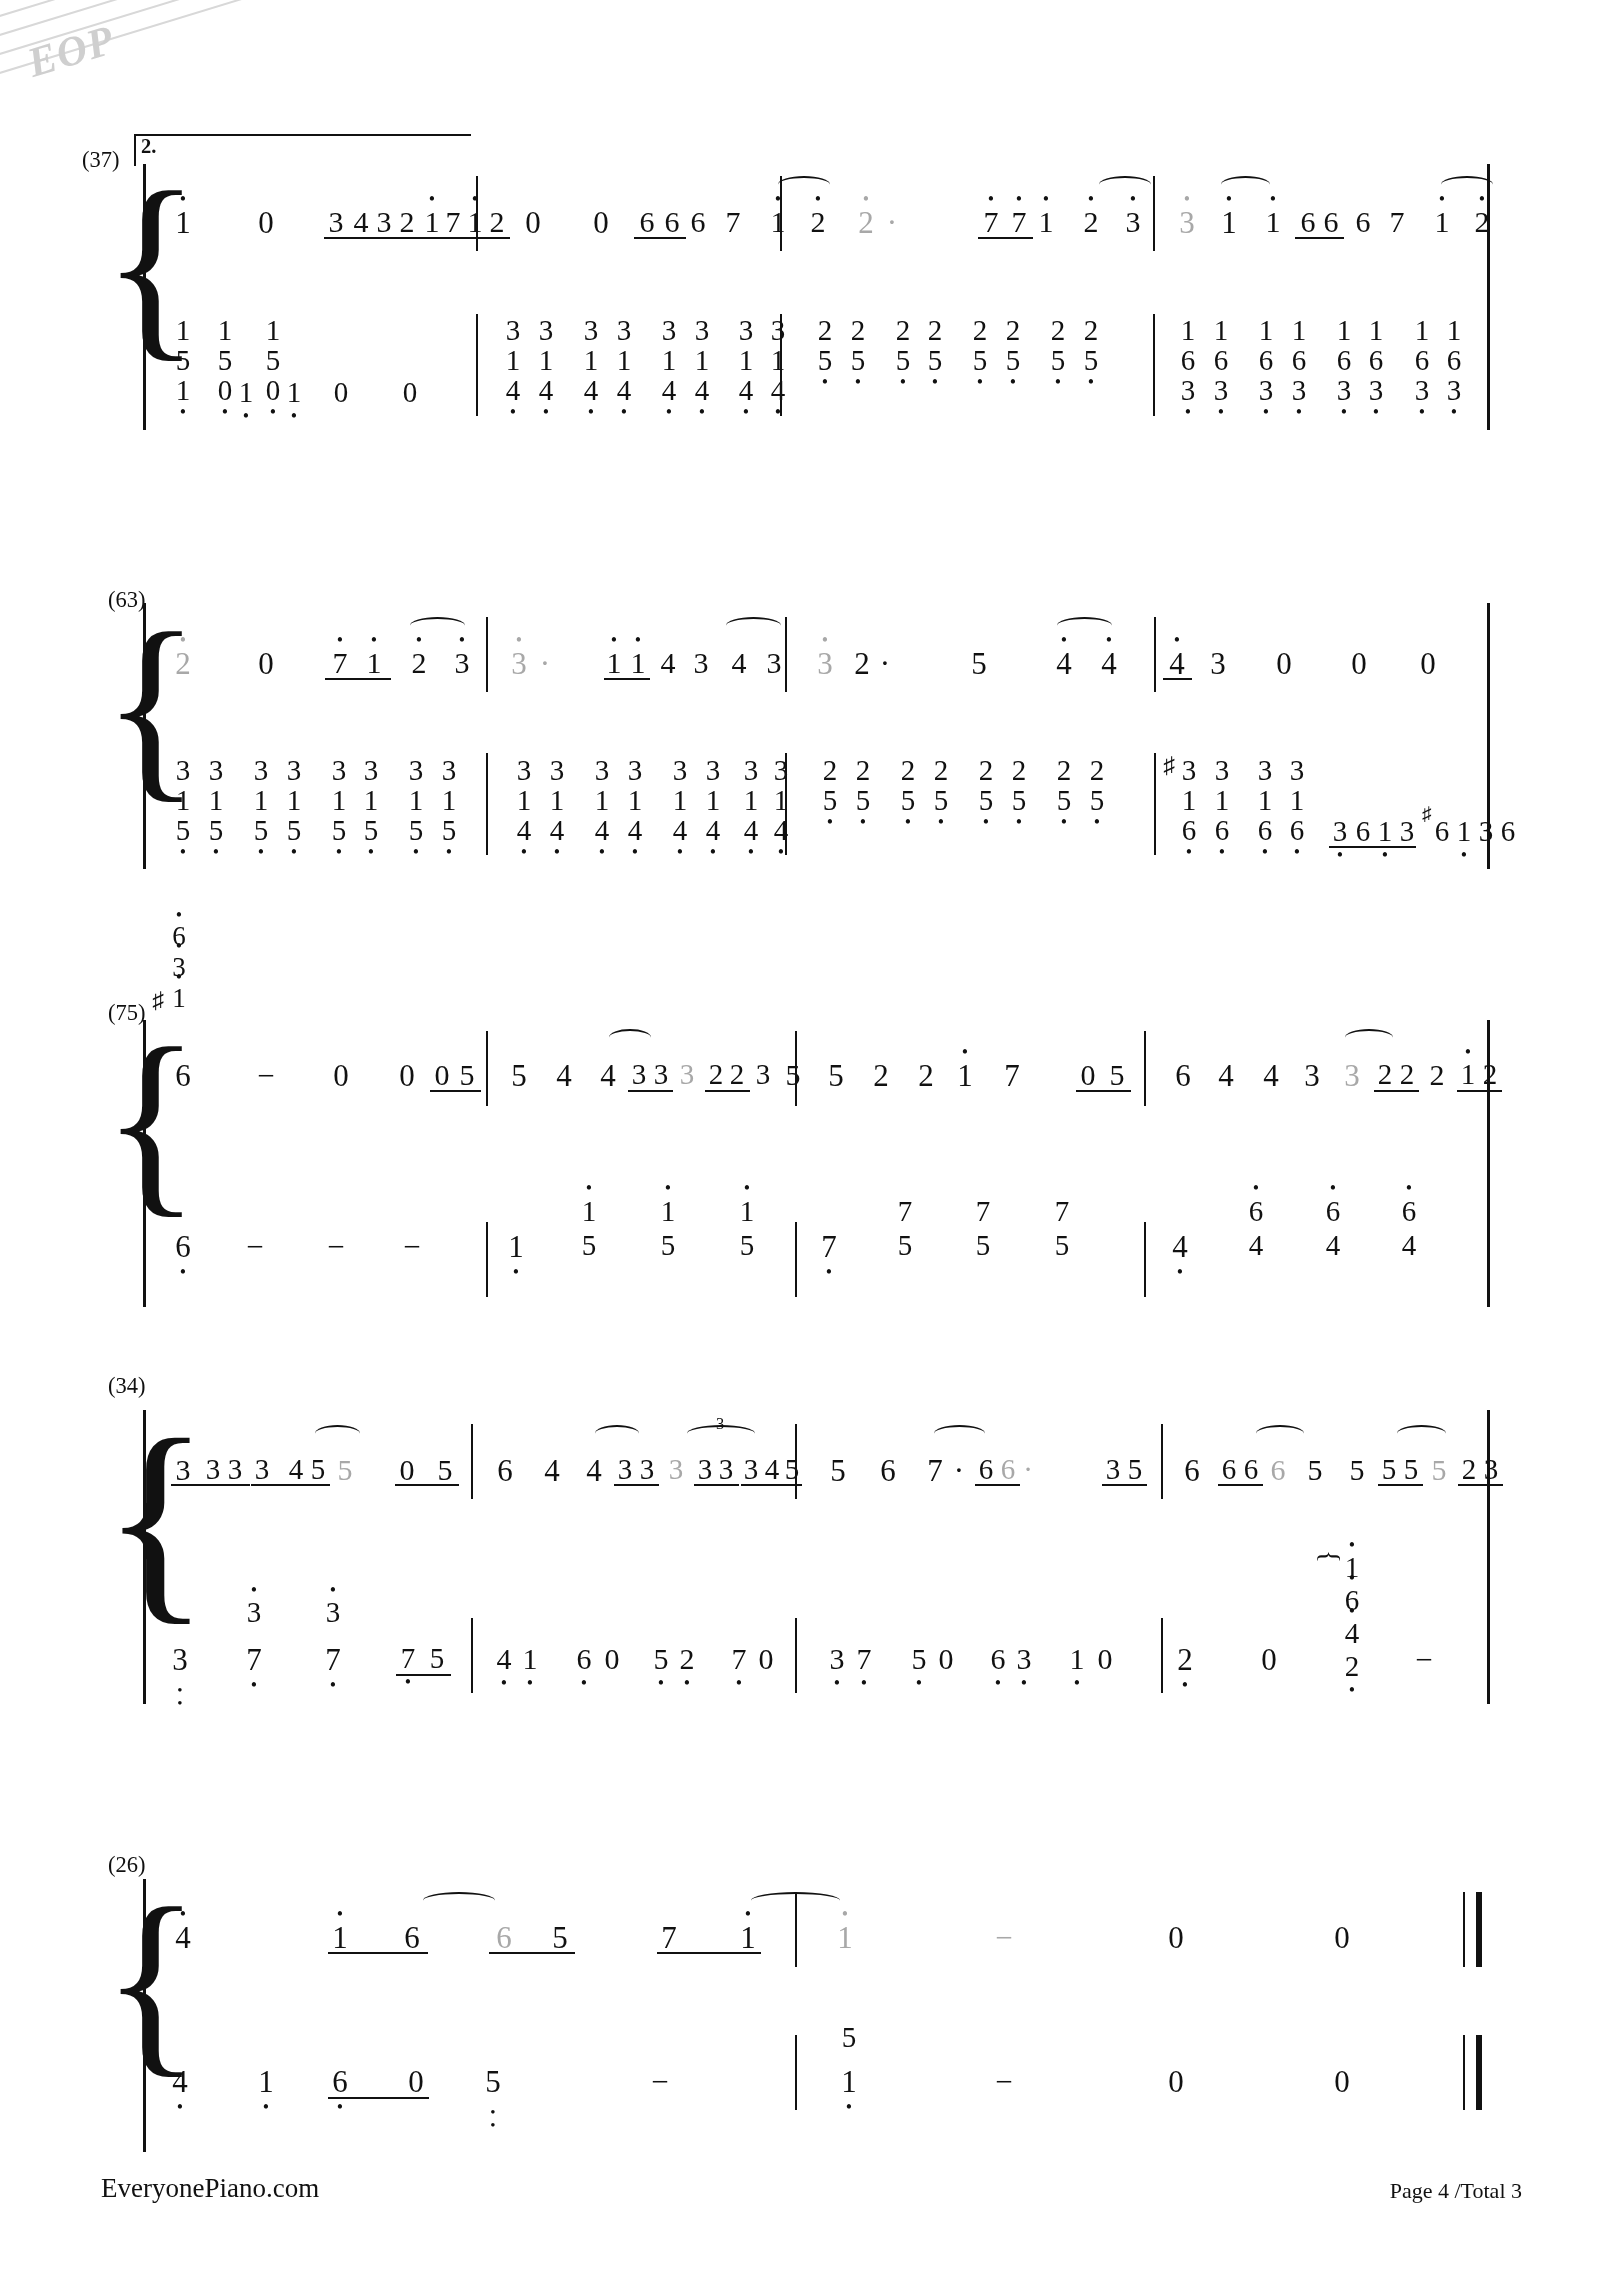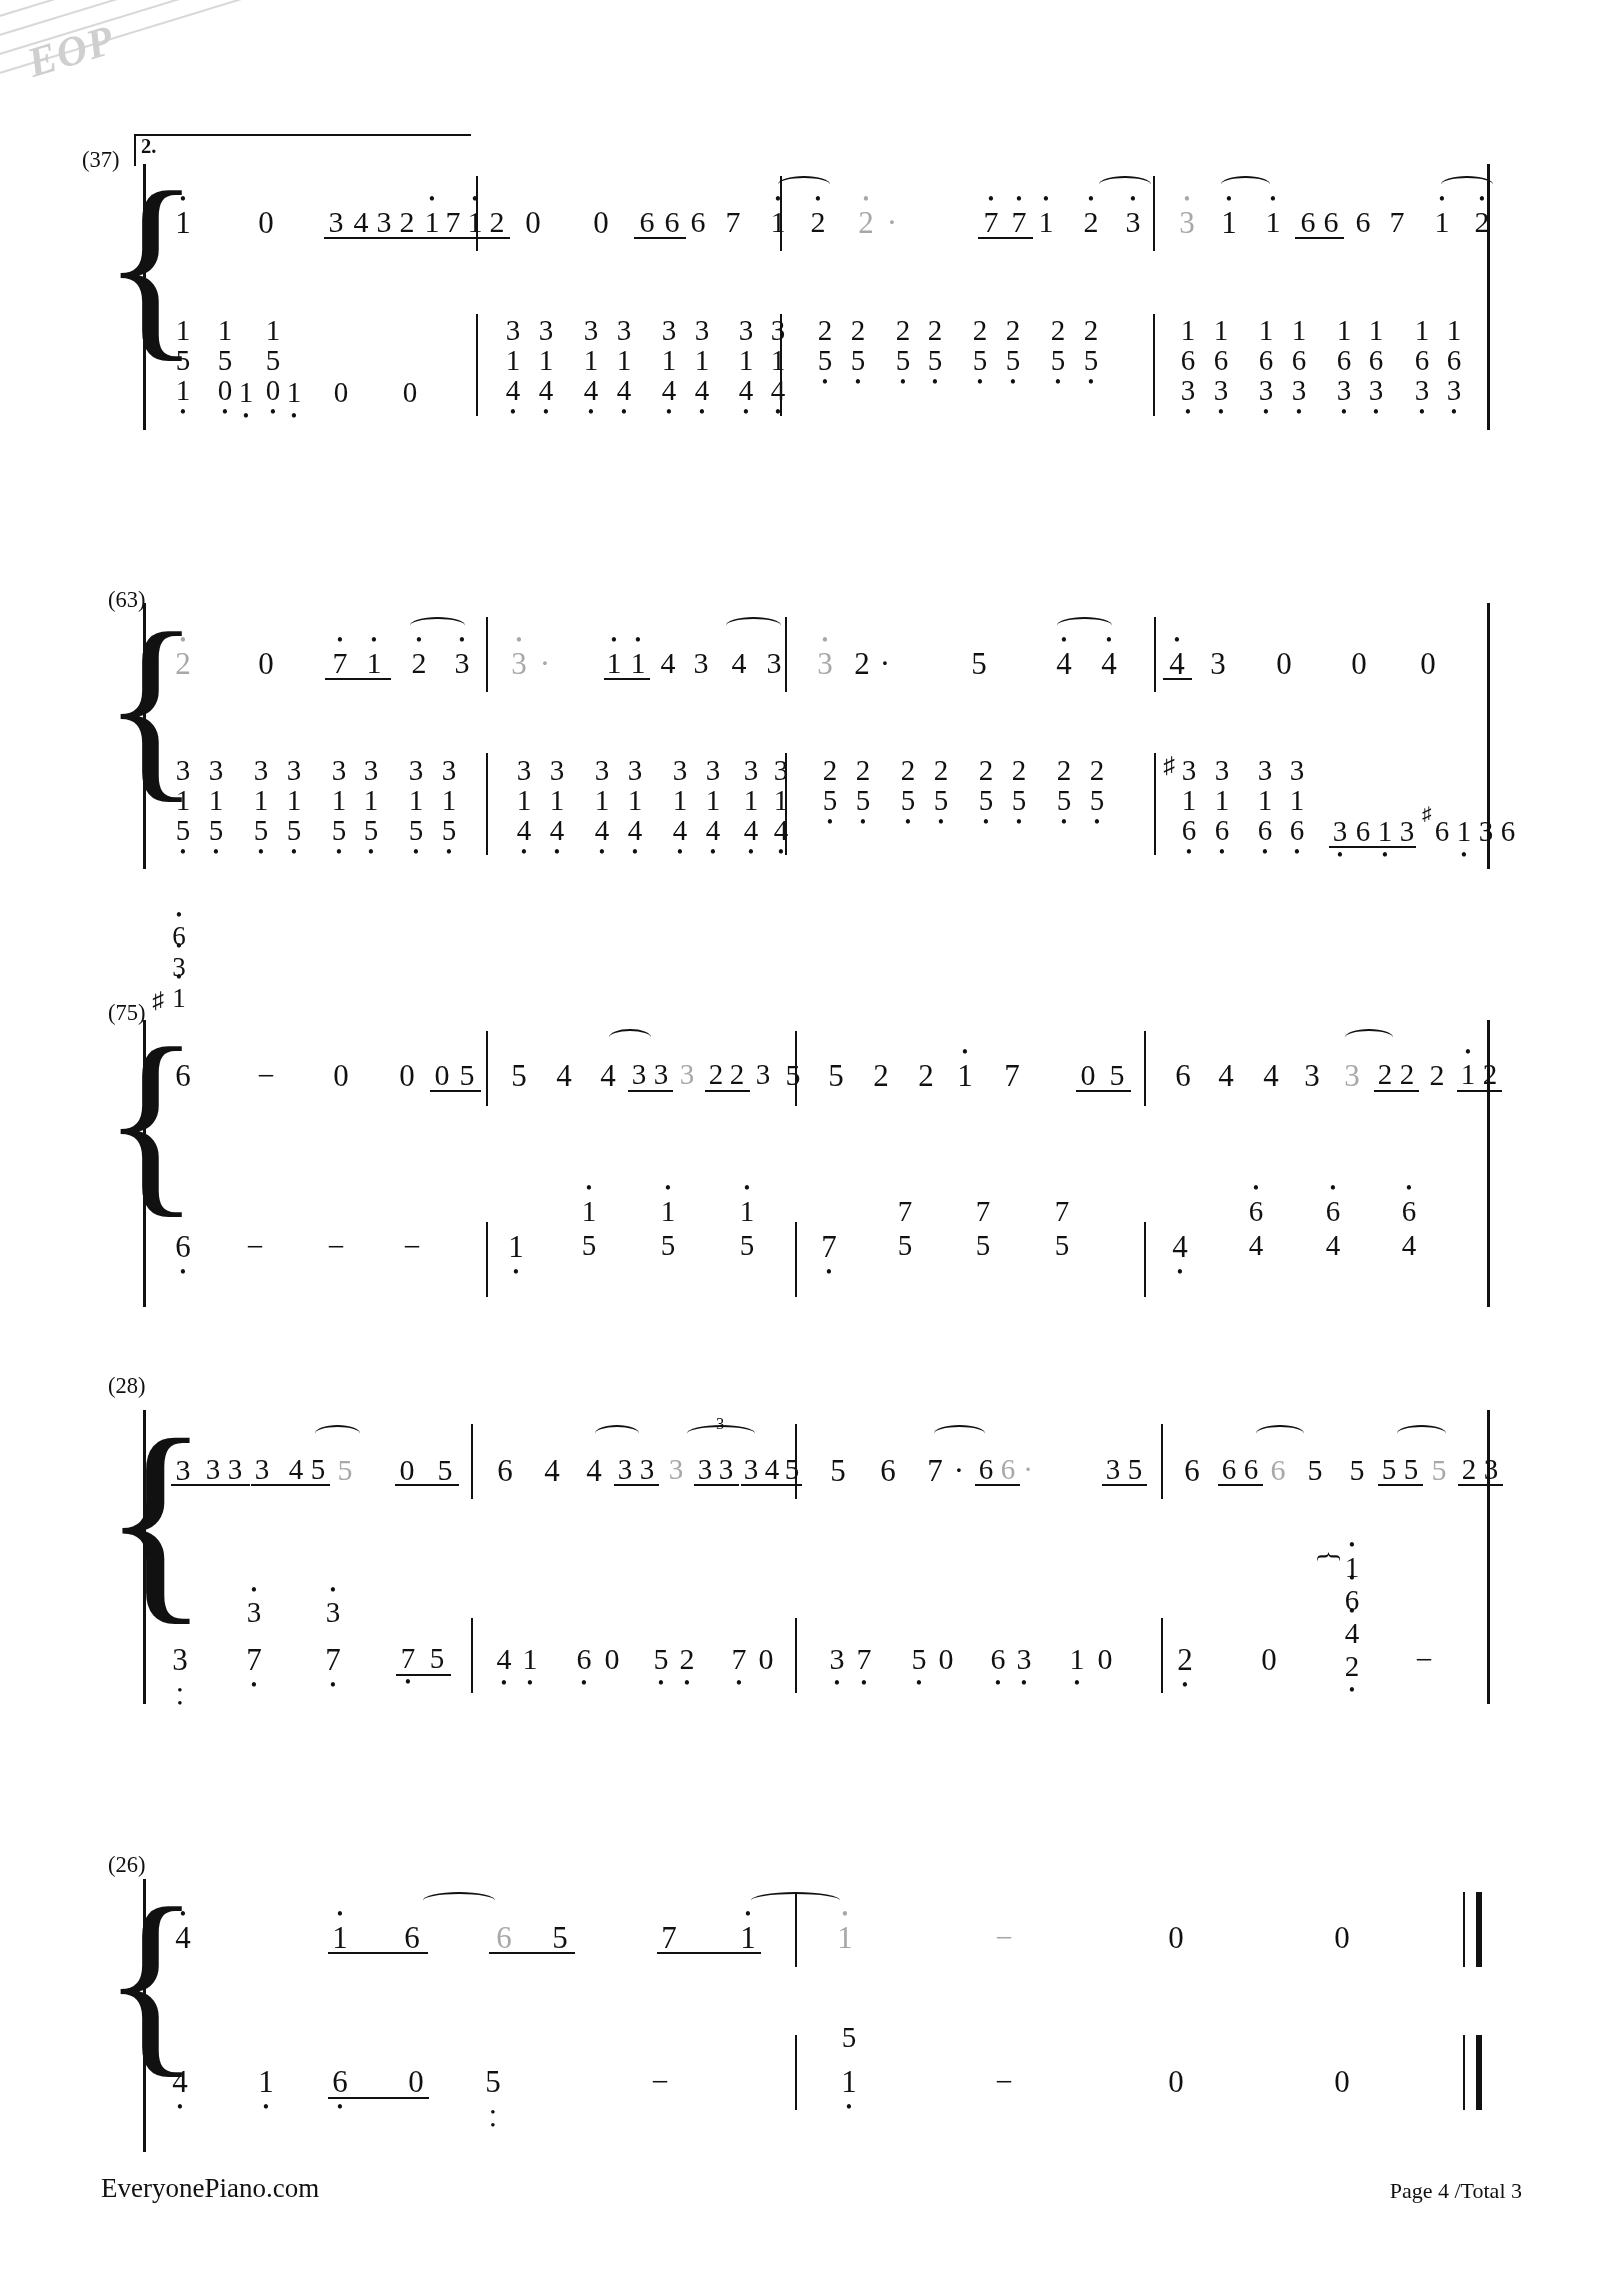--- a/index.html
+++ b/index.html
@@ -732,21 +732,21 @@
         <span class="cs">4</span>
       </div>
     <div class="chord-stack" style="left:1409px; top:341px; font-size:29px; line-height:34px;">
         <span class="cs dot-up">6</span>
         <span class="cs">4</span>
       </div>
   </div>
 
   <div class="system" style="top:1297px;">
 
-    <div class="measure-label" style="left:108px; top:76px;">(28)</div>
+    <div class="measure-label" style="left:108px; top:76px;">(34)</div>
 
     <div class="brace" style="left:102px; top:109px; font-size:225px;">{</div>
     <div class="bar-left" style="left:143px; top:113px; height:294px;"></div>
     <div class="bar-right" style="left:1487px; top:113px; height:294px;"></div>
 
     <div class="barline" style="left:471px; top:127px; height:75px;"></div>
     <div class="barline" style="left:795px; top:127px; height:75px;"></div>
     <div class="barline" style="left:1161px; top:127px; height:75px;"></div>
     <div class="barline" style="left:471px; top:321px; height:75px;"></div>
     <div class="barline" style="left:795px; top:321px; height:75px;"></div>

